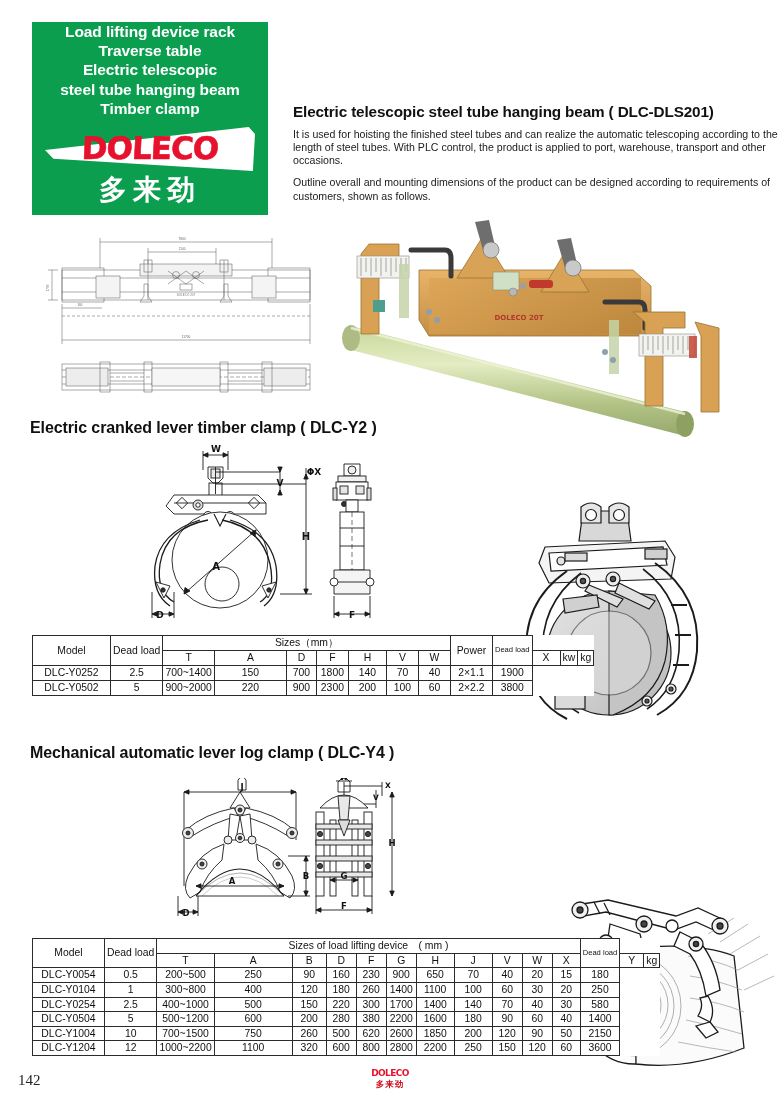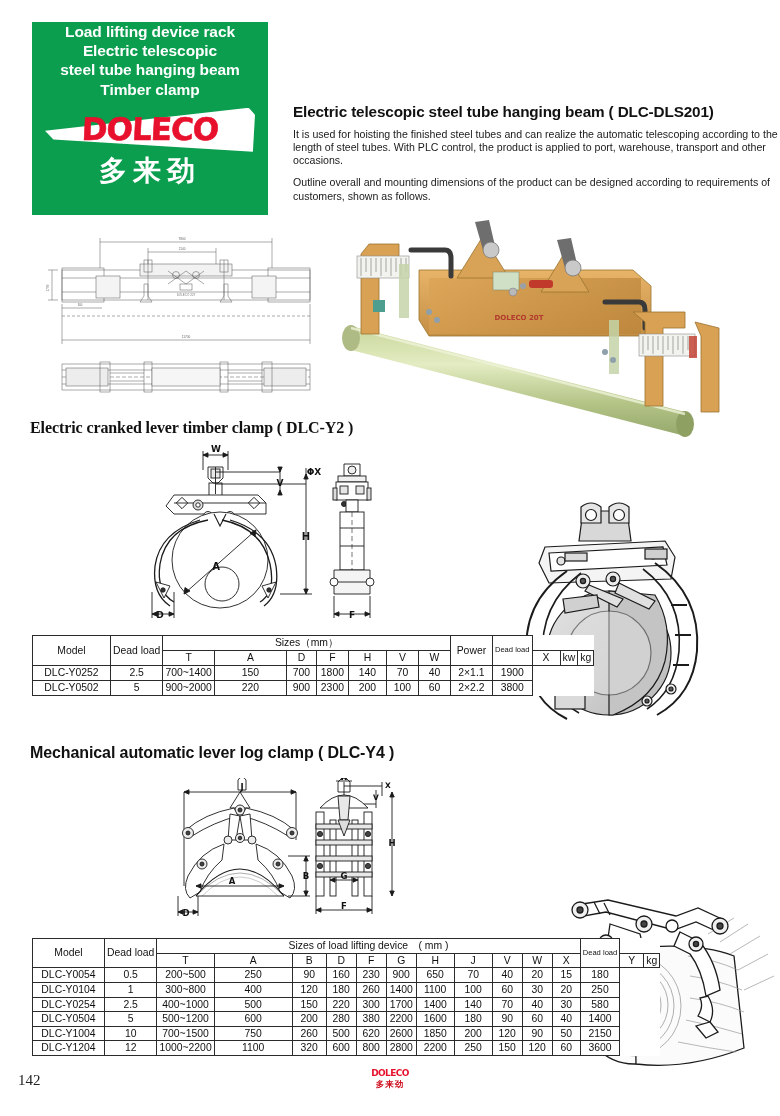--- a/index.html
+++ b/index.html
@@ -53,21 +53,21 @@
   }
   .intro p {
     margin:0 0 9px 0; font-size:10.6px; line-height:13.3px; color:#1a1a1a;
   }
 
   
   .sec-head {
     position:absolute; font-size:16px; font-weight:bold; color:#111;
     letter-spacing:-0.1px;
   }
-  #head-y2 { left:30px; top:419px;font-family:Liberation Serif, serif; }
+  #head-y2 { left:30px; top:419px; }
   #head-y4 { left:30px; top:744px; }
 
   
   .fig { position:absolute; overflow:hidden; }
   .fig svg { display:block; }
 
   
   table.spec {
     position:absolute; border-collapse:collapse;
     font-size:10.4px; color:#111; background:#fff;
@@ -101,20 +101,21 @@
   }
 </style>
 </head>
 <body>
 
 <div class="page">
 
   <div class="green-block">
     <div class="green-title">
       <div>Load lifting device rack</div>
+      <div>Traverse table</div>
       <div>Electric telescopic</div>
       <div>steel tube hanging beam</div>
       <div>Timber clamp</div>
     </div>
     <div class="logo-wrap">
       <div class="logo-banner"></div>
       <div class="logo-doleco">DOLECO</div>
       <div class="logo-cn">多来劲</div>
     </div>
   </div>

